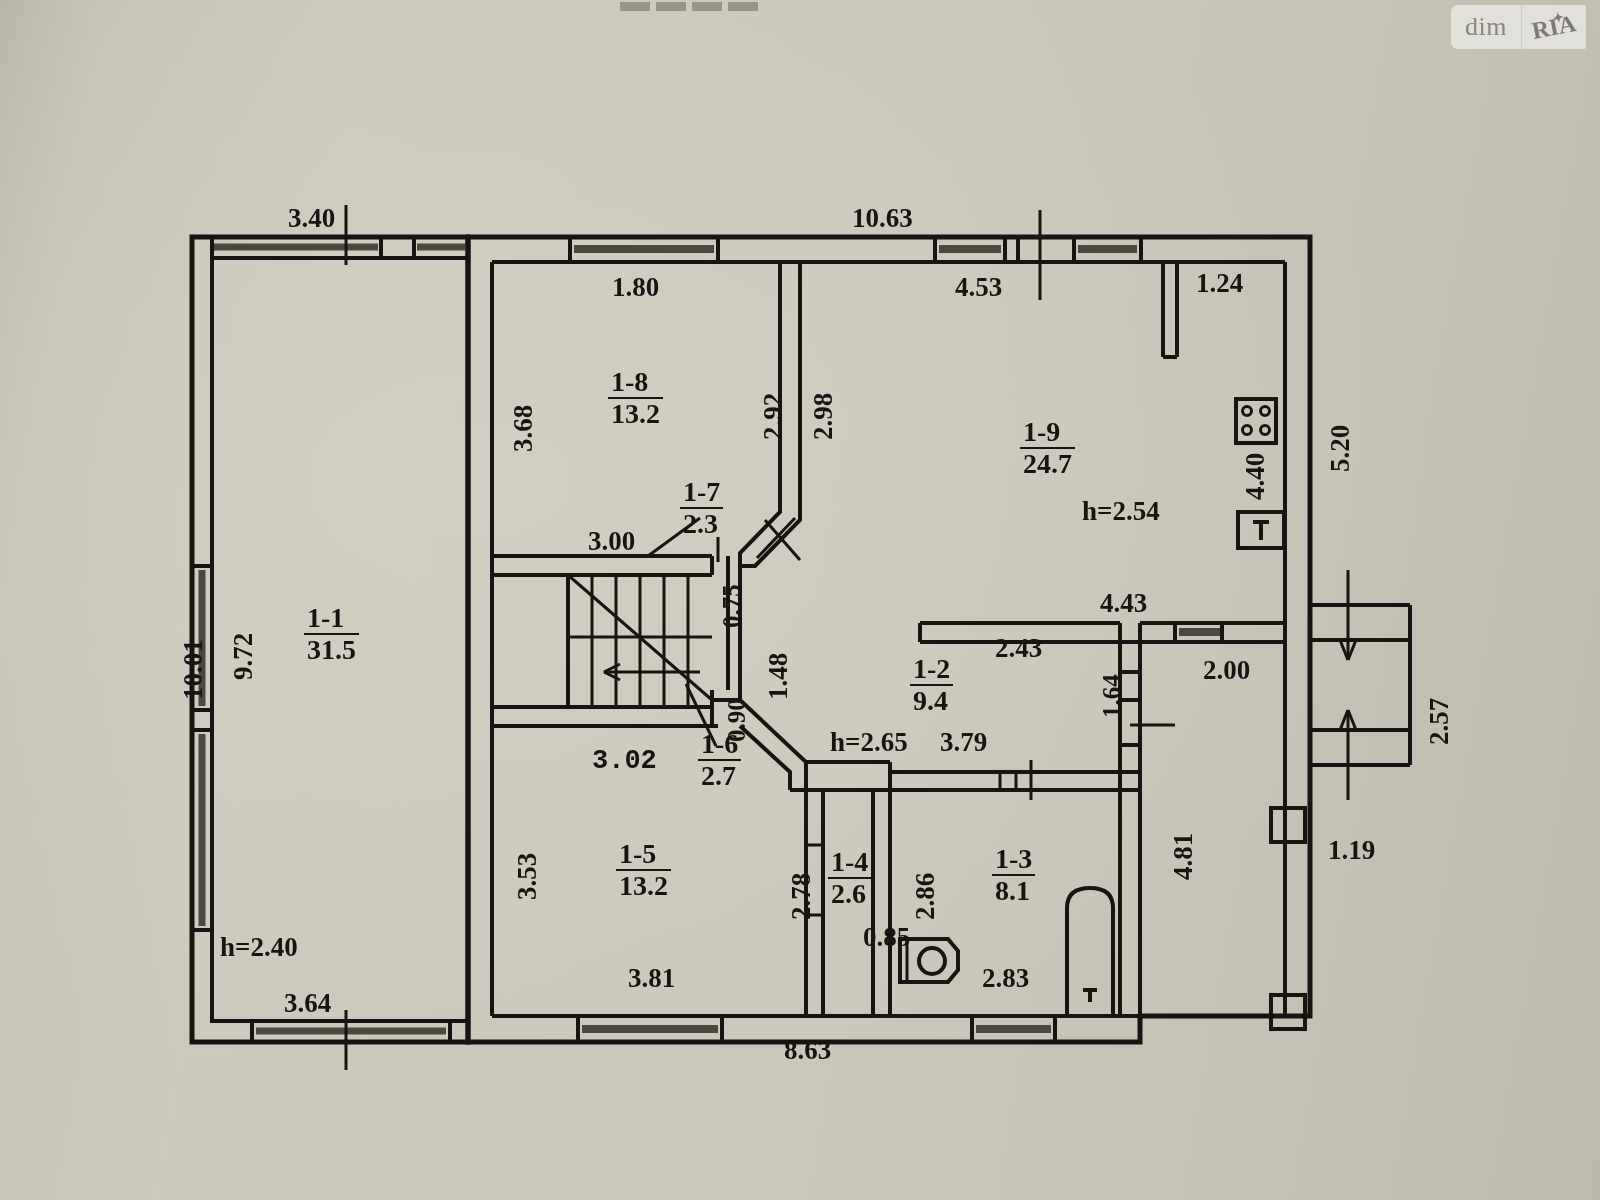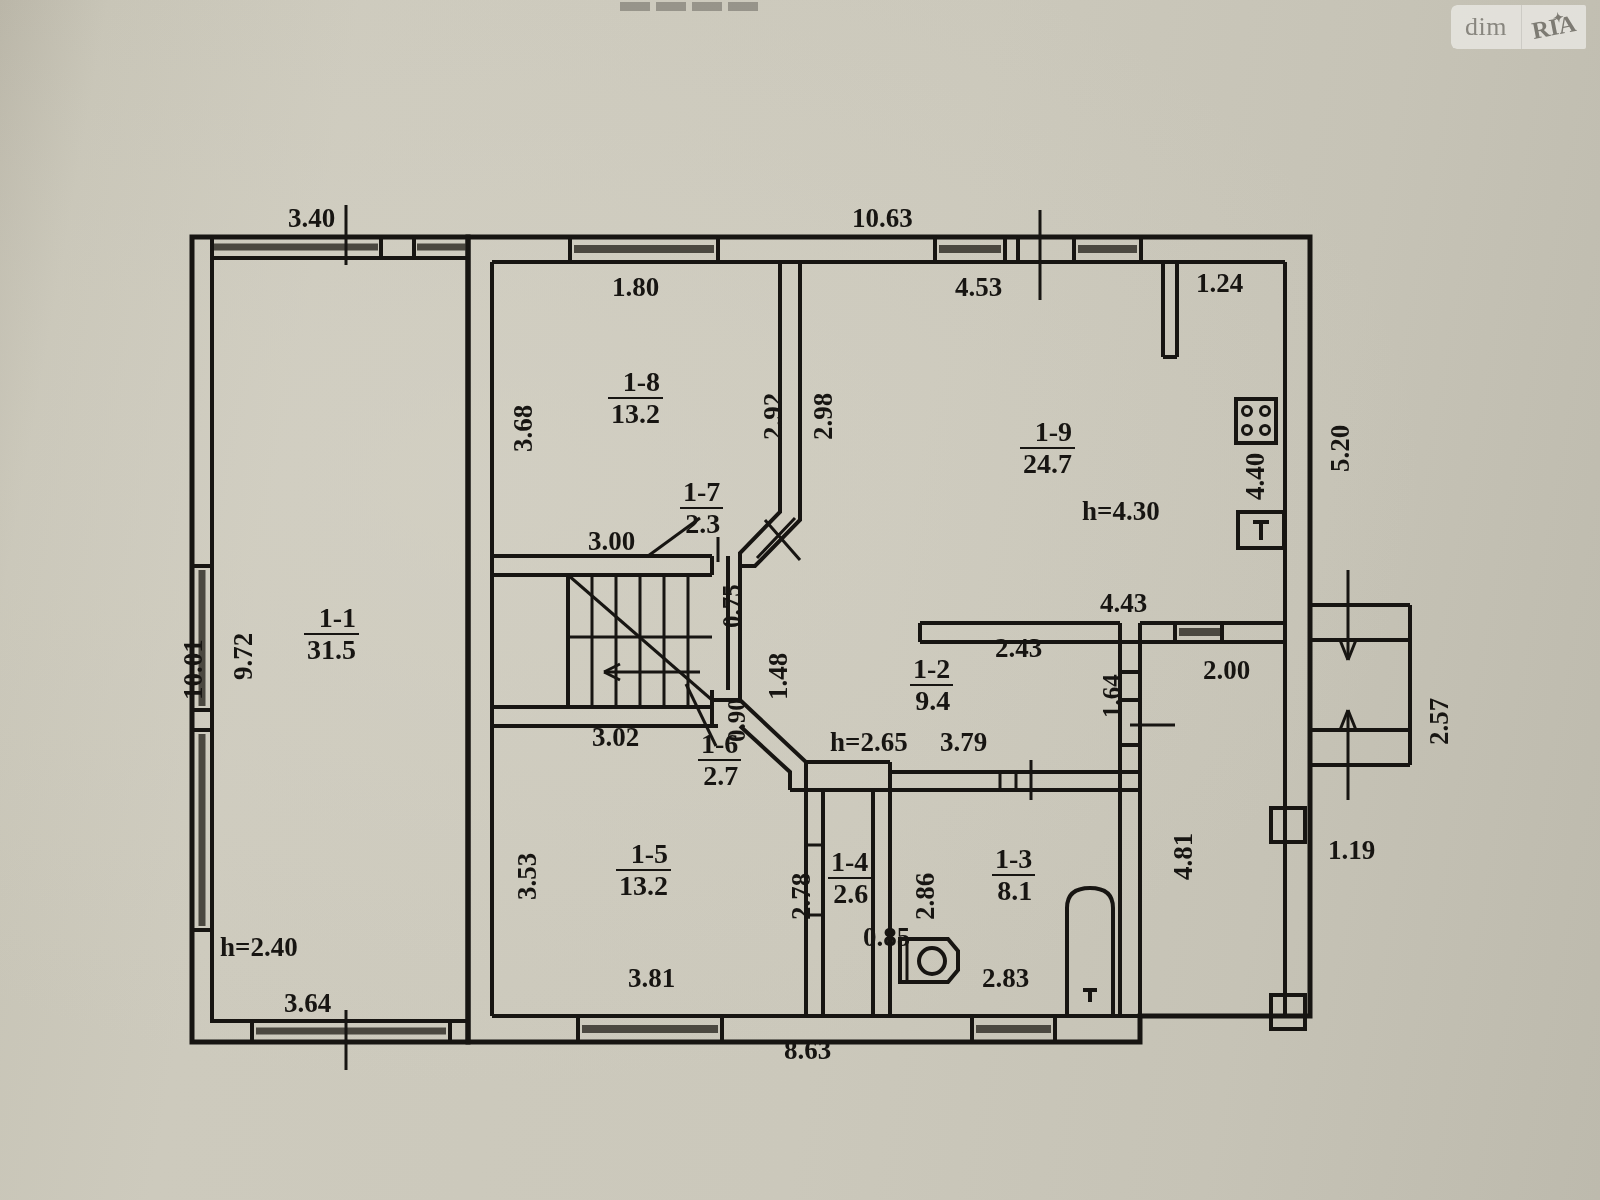--- a/index.html
+++ b/index.html
@@ -26,21 +26,21 @@
   #wm .star{position:absolute;top:5px;right:22px;font-size:13px;transform:rotate(-10deg);}
   
   #toptxt{position:absolute;top:-16px;left:620px;font-size:30px;letter-spacing:6px;
       color:rgba(70,68,62,.40);font-weight:bold;font-family:"Liberation Serif",serif;}
   
   #plan{position:absolute;left:0;top:0;width:1600px;height:1200px;}
   .lbl{position:absolute;color:#171512;font-family:"Liberation Serif",serif;
        font-weight:bold;white-space:nowrap;}
   .dim{font-size:27px;}
   .dimv{font-size:27px;transform-origin:left top;}
-  .rm{font-size:28px;text-align:right;line-height:1.0;}
+  .rm{font-size:28px;text-align:left;line-height:1.0;}
   .rm .num{display:block;padding:0 3px 1px 3px;}
   .rm .area{display:block;border-top:2.5px solid #171512;padding:1px 3px 0 3px;}
   .hh{font-size:27px;}
 </style>
 </head>
 <body>
 
 <div id="page">
 
   <div id="toptxt">▬▬▬▬</div>
@@ -218,21 +218,21 @@
 
   <div class="lbl dim" style="left:288px;top:203px;">3.40</div>
   <div class="lbl dim" style="left:852px;top:203px;">10.63</div>
   <div class="lbl dim" style="left:612px;top:272px;">1.80</div>
   <div class="lbl dim" style="left:955px;top:272px;">4.53</div>
   <div class="lbl dim" style="left:1196px;top:268px;">1.24</div>
   <div class="lbl dim" style="left:588px;top:526px;">3.00</div>
   <div class="lbl dim" style="left:1100px;top:588px;">4.43</div>
   <div class="lbl dim" style="left:995px;top:633px;">2.43</div>
   <div class="lbl dim" style="left:1203px;top:655px;">2.00</div>
-  <div class="lbl dim" style="left:592px;top:722px;">3.02</div>
+  <div class="lbl dim" style="left:592px;top:746px;font-family:Liberation Mono, monospace;">3.02</div>
   <div class="lbl dim" style="left:940px;top:727px;">3.79</div>
   <div class="lbl dim" style="left:628px;top:963px;">3.81</div>
   <div class="lbl dim" style="left:827px;top:922px;margin-left:36px;">0.85</div>
   <div class="lbl dim" style="left:982px;top:963px;">2.83</div>
   <div class="lbl dim" style="left:284px;top:988px;">3.64</div>
   <div class="lbl dim" style="left:784px;top:1035px;">8.63</div>
   <div class="lbl dim" style="left:1328px;top:835px;">1.19</div>
 
   <div class="lbl dimv" style="left:178px;top:700px;transform:rotate(-90deg);">10.01</div>
   <div class="lbl dimv" style="left:228px;top:680px;transform:rotate(-90deg);">9.72</div>
@@ -282,16 +282,16 @@
   <div class="lbl rm" style="left:608px;top:368px;">
     <span class="num">1-8</span>
     <span class="area">13.2</span>
   </div>
   <div class="lbl rm" style="left:1020px;top:418px;">
     <span class="num">1-9</span>
     <span class="area">24.7</span>
   </div>
 
   <div class="lbl hh" style="left:220px;top:932px;">h=2.40</div>
-  <div class="lbl hh" style="left:1082px;top:496px;">h=4.30</div>
+  <div class="lbl hh" style="left:1082px;top:496px;">h=2.54</div>
   <div class="lbl hh" style="left:830px;top:727px;">h=2.65</div>
 
 </div>
 
 </body></html>

